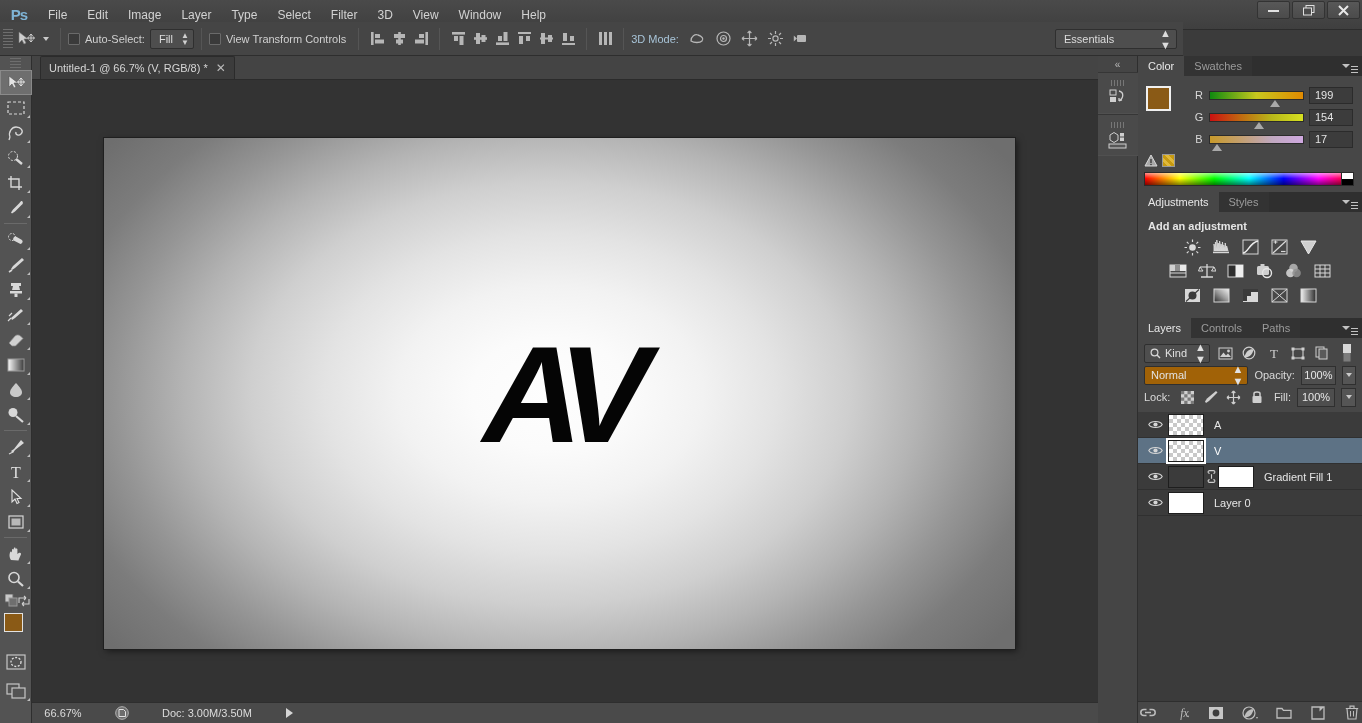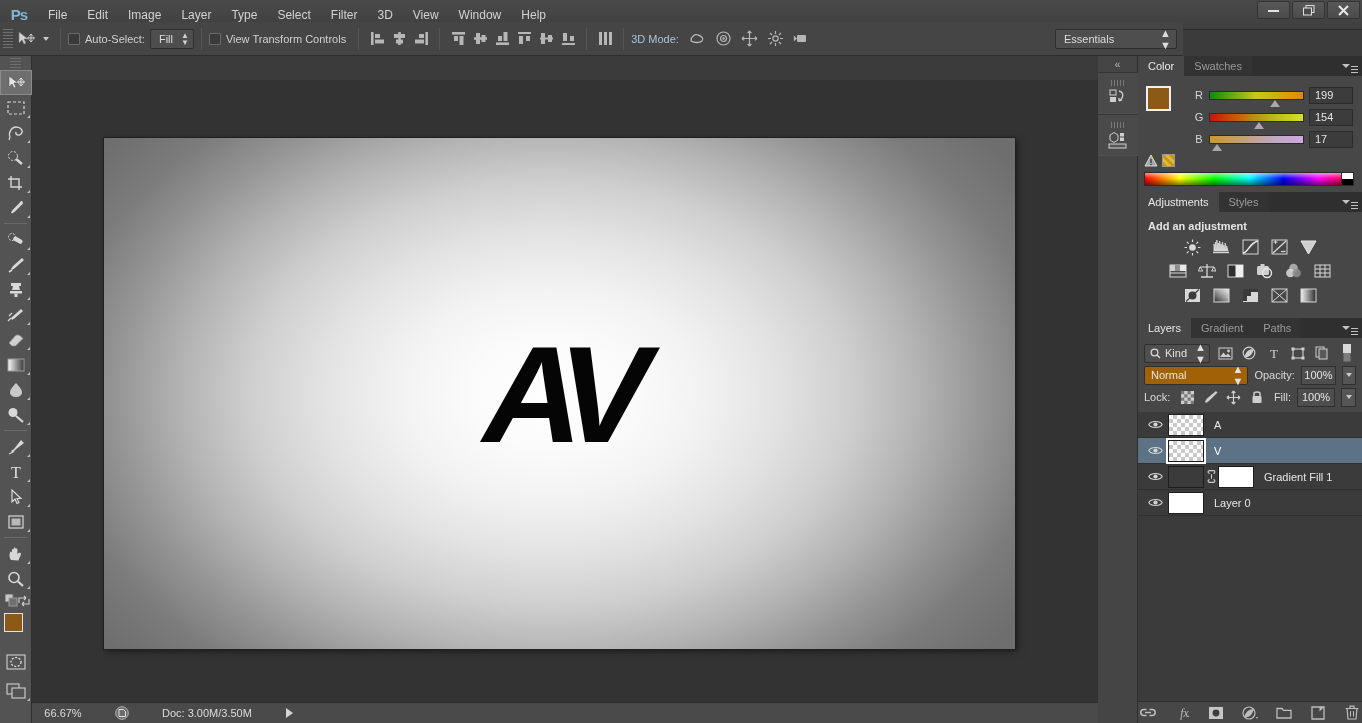--- a/index.html
+++ b/index.html
@@ -553,20 +553,26 @@
     </div>
     <div class="tool" style="margin-top:4px">
       <svg width="20" height="16" viewBox="0 0 20 16">
           <rect x="1" y="1" width="12" height="10" fill="none" stroke="#c6c6c6" stroke-width="1.2"></rect>
           <rect x="6" y="5" width="13" height="10" fill="#535353" stroke="#c6c6c6" stroke-width="1.2"></rect>
         </svg>
       <span class="corner"></span>
     </div>
   </div>
 
+  <div class="tabstrip">
+    <div class="doctab">
+      <span>Untitled-1 @ 66.7% (V, RGB/8) *</span>
+      <span class="tabclose">✕</span>
+    </div>
+  </div>
 
   <div class="canvasarea">
     <div class="canvas">
       <div class="logo-av">AV</div>
     </div>
   </div>
 
   <div class="statusbar">
     <div class="sb-zoom">66.67%</div>
     <div class="sb-icon">
@@ -790,21 +796,21 @@
                 <rect x="1" y="1" width="15" height="13" fill="url(#gm)" stroke="#d8d8d8"></rect>
               </svg>
           </span>
         </div>
       </div>
     </div>
 
     <div class="panel">
       <div class="panel-tabs">
         <div class="ptab active">Layers</div>
-        <div class="ptab">Gradient</div>
+        <div class="ptab">Controls</div>
         <div class="ptab">Paths</div>
         <div class="pmenu">
             <span class="tri"></span>
             <i></i>
           </div>
       </div>
 
       <div class="layers-ctl">
         <div class="lc-row">
           <span class="kind-box">

